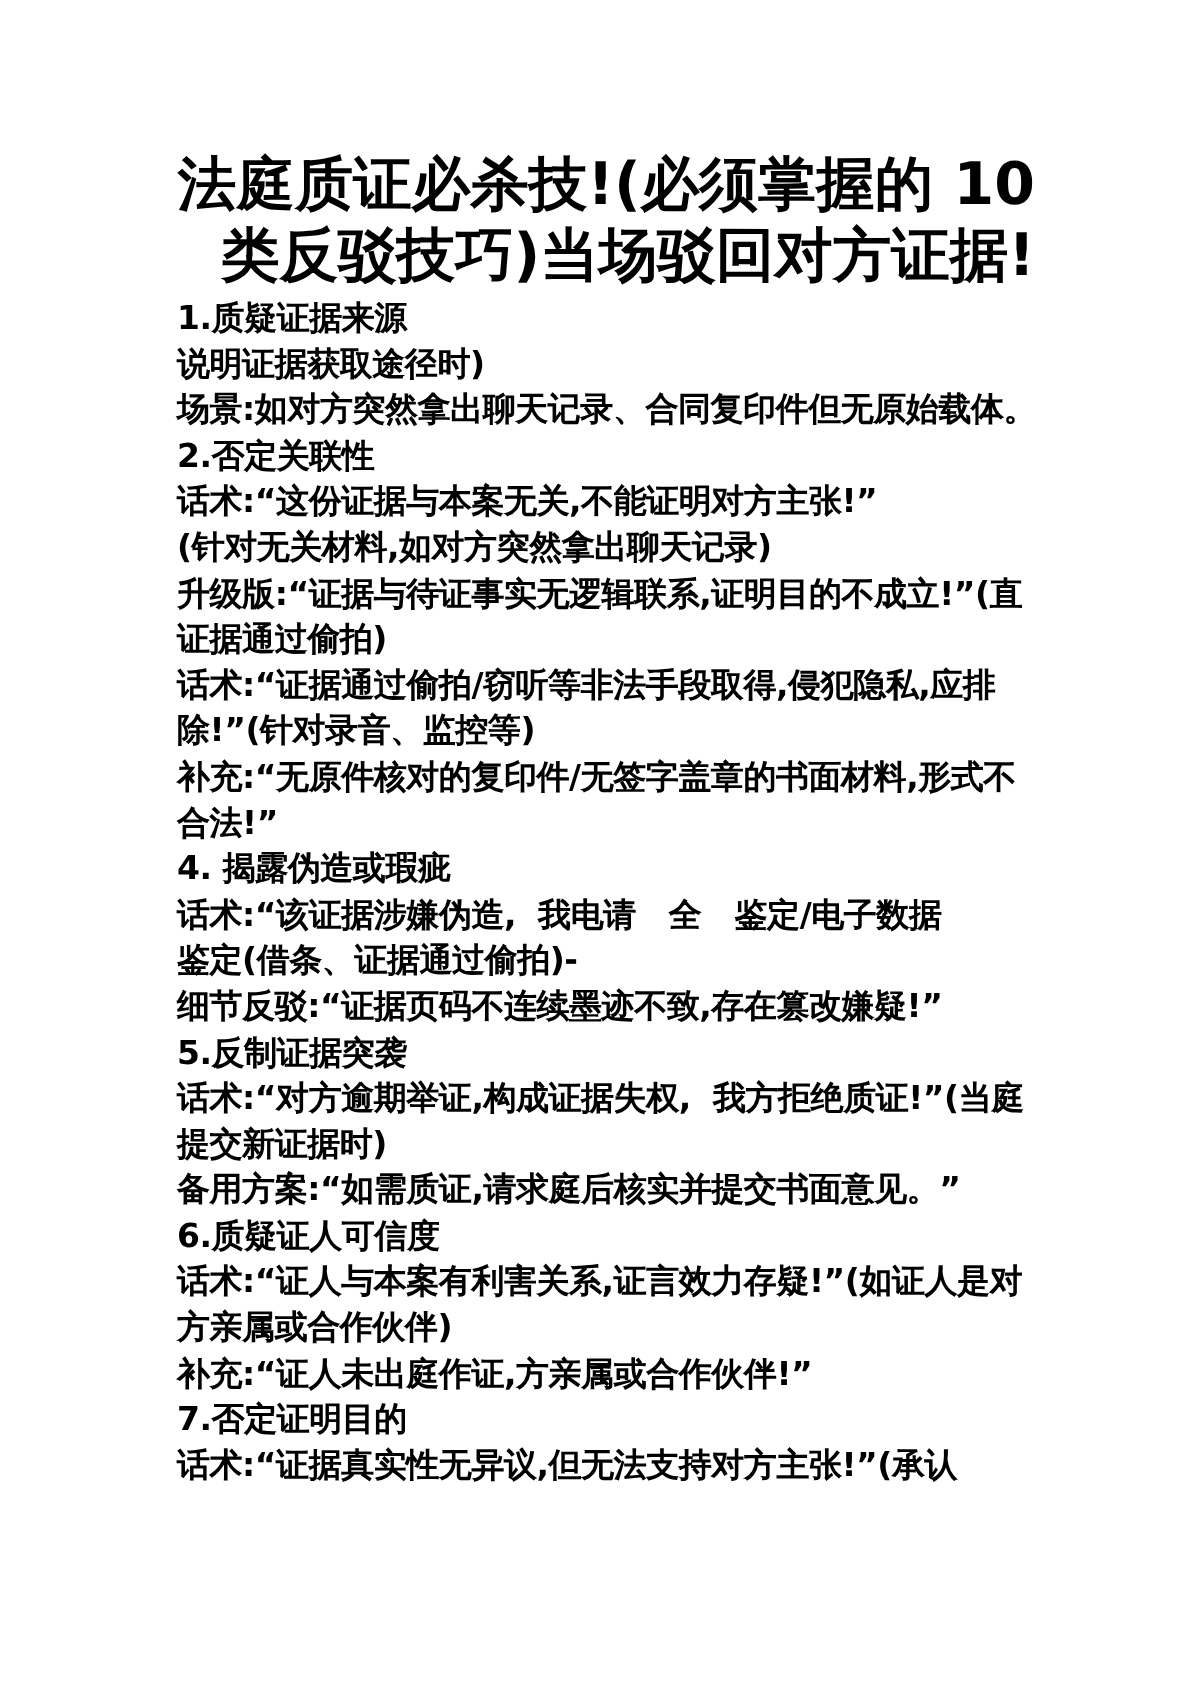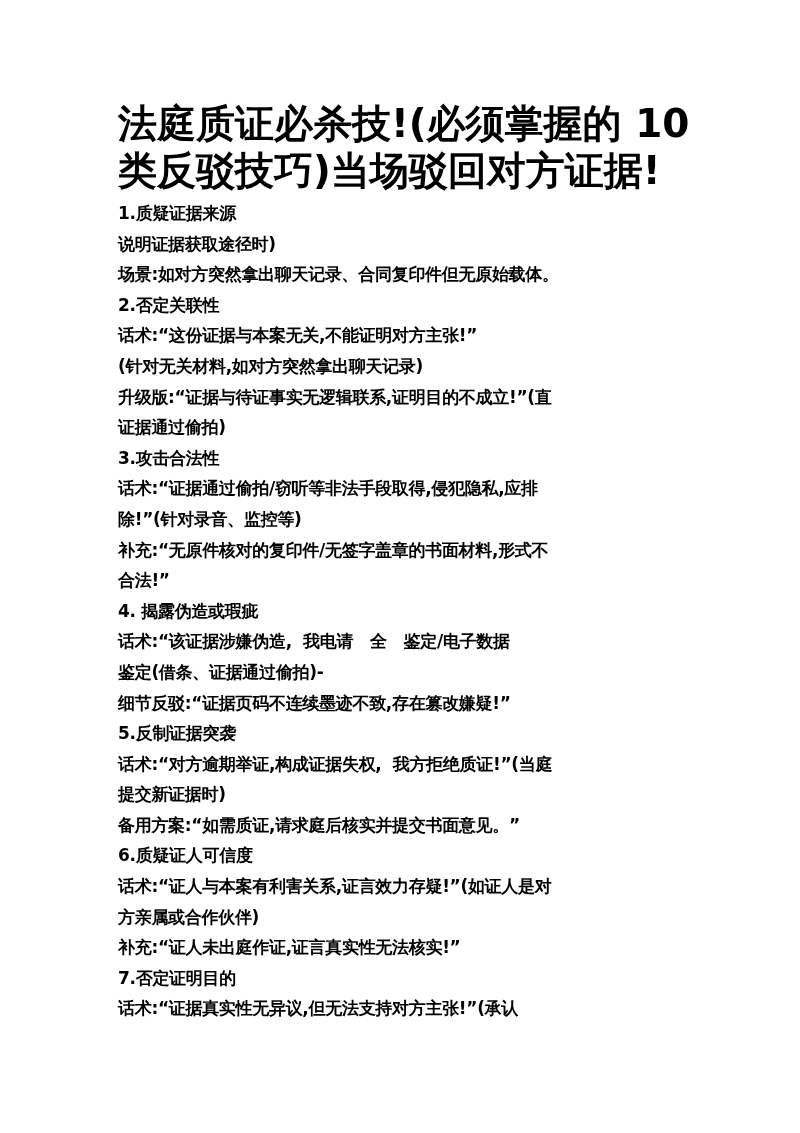--- a/index.html
+++ b/index.html
@@ -21,23 +21,24 @@
       top: 100px;
       width: 572px;
     }
     .title {
       font-size: 39px;
       font-weight: bold;
       line-height: 47px;
       margin: 0 0 4px 0;
       letter-spacing: 0px;
       word-break: break-all;
+      text-align: right;
     }
     .line {
-      font-size: 17px;
+      font-size: 22px;
       font-weight: bold;
       line-height: 30.6px;
       white-space: pre;
       letter-spacing: -0.3px;
     }
     .heading {
       font-weight: bold;
     }
   </style>
 </head>
@@ -53,37 +54,36 @@
     <div class="line heading">1.质疑证据来源</div>
     <div class="line">说明证据获取途径时)</div>
     <div class="line">场景:如对方突然拿出聊天记录、合同复印件但无原始载体。</div>
 
     <div class="line heading">2.否定关联性</div>
     <div class="line">话术:“这份证据与本案无关,不能证明对方主张!”</div>
     <div class="line">(针对无关材料,如对方突然拿出聊天记录)</div>
     <div class="line">升级版:“证据与待证事实无逻辑联系,证明目的不成立!”(直</div>
     <div class="line">证据通过偷拍)</div>
 
-    <div class="line heading">3.攻击合法性</div>
     <div class="line">话术:“证据通过偷拍/窃听等非法手段取得,侵犯隐私,应排</div>
     <div class="line">除!”(针对录音、监控等)</div>
     <div class="line">补充:“无原件核对的复印件/无签字盖章的书面材料,形式不</div>
     <div class="line">合法!”</div>
 
     <div class="line heading">4. 揭露伪造或瑕疵</div>
     <div class="line">话术:“该证据涉嫌伪造,  我电请   全   鉴定/电子数据</div>
     <div class="line">鉴定(借条、证据通过偷拍)-</div>
     <div class="line">细节反驳:“证据页码不连续墨迹不致,存在篡改嫌疑!”</div>
 
     <div class="line heading">5.反制证据突袭</div>
     <div class="line">话术:“对方逾期举证,构成证据失权,  我方拒绝质证!”(当庭</div>
     <div class="line">提交新证据时)</div>
     <div class="line">备用方案:“如需质证,请求庭后核实并提交书面意见。”</div>
 
     <div class="line heading">6.质疑证人可信度</div>
     <div class="line">话术:“证人与本案有利害关系,证言效力存疑!”(如证人是对</div>
     <div class="line">方亲属或合作伙伴)</div>
-    <div class="line">补充:“证人未出庭作证,证言真实性无法核实!”</div>
+    <div class="line">补充:“证人未出庭作证,方亲属或合作伙伴!”</div>
 
     <div class="line heading">7.否定证明目的</div>
     <div class="line">话术:“证据真实性无异议,但无法支持对方主张!”(承认</div>
   </div>
 </div>
 
 </body></html>

